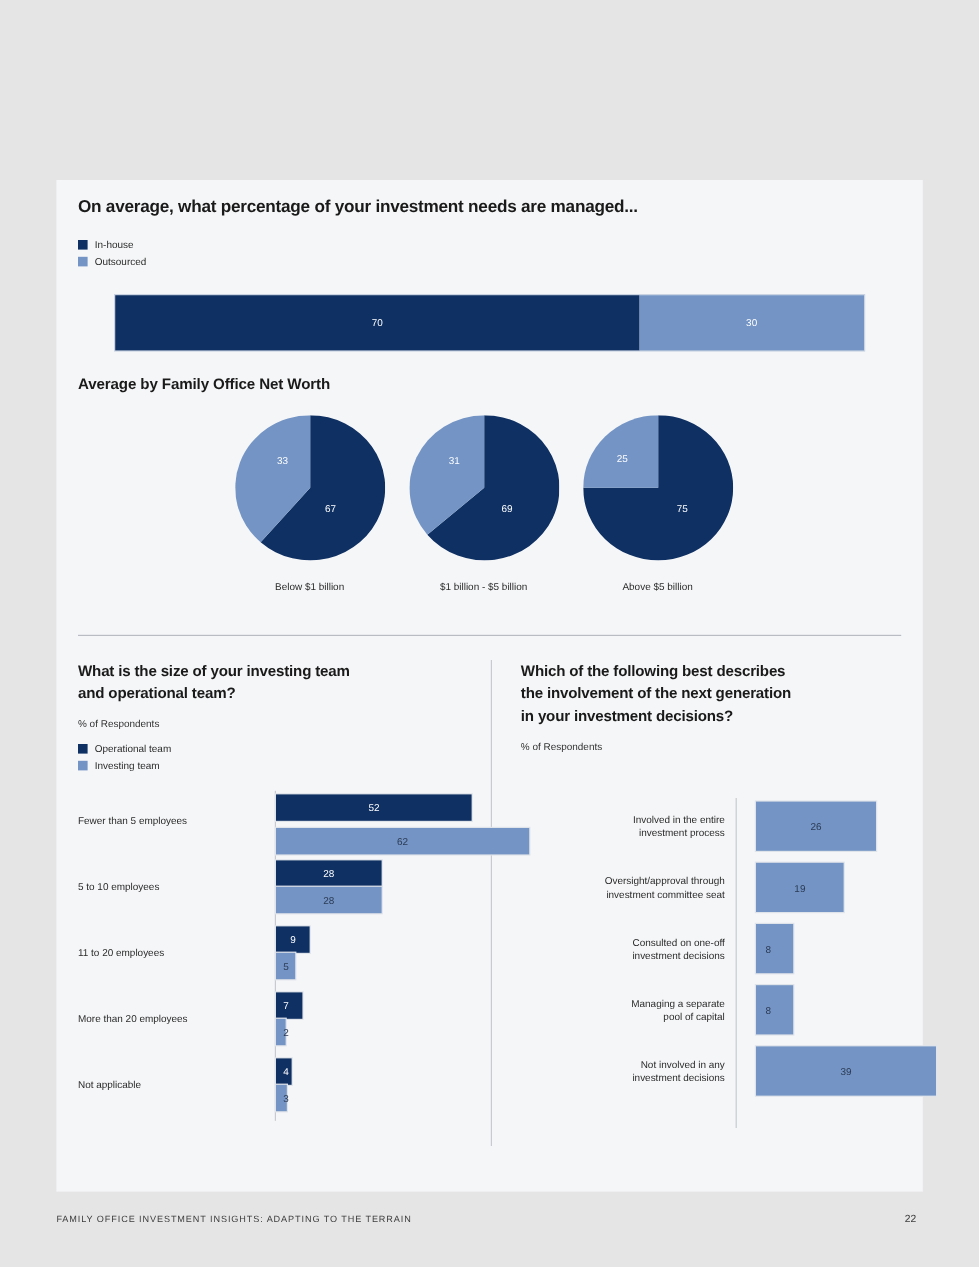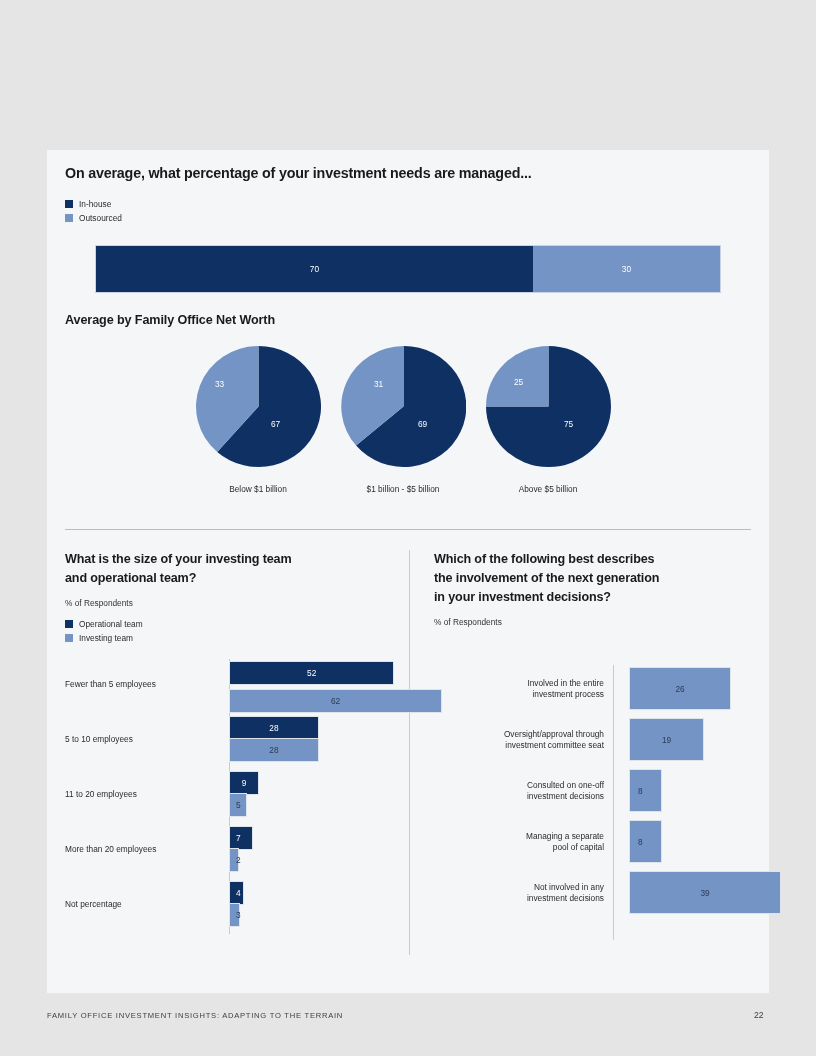--- a/index.html
+++ b/index.html
@@ -286,21 +286,21 @@
     <div class="s2-title">Average by Family Office Net Worth</div>
 
     <div class="pies">
 
       <div class="pie-cell" style="left:121px;">
         <div class="pie-shape">
           <svg viewBox="0 0 125 121">
             <path d="M62.5 60.5 L62.5 0 A62.5 60.5 0 1 1 21.2 105.9 Z" fill="#0f3063"></path>
             <path d="M62.5 60.5 L21.2 105.9 A62.5 60.5 0 0 1 62.5 0 Z" fill="#7394c4"></path>
           </svg>
-          <span class="pie-val" style="left:24px; top:38px;">33</span>
+          <span class="pie-val" style="left:40px; top:38px;">33</span>
           <span class="pie-val" style="left:80px; top:78px;">67</span>
         </div>
         <div class="pie-caption">Below $1 billion</div>
       </div>
 
       <div class="pie-cell" style="left:266px;">
         <div class="pie-shape">
           <svg viewBox="0 0 125 121">
             <path d="M62.5 60.5 L62.5 0 A62.5 60.5 0 1 1 15.1 99.6 Z" fill="#0f3063"></path>
             <path d="M62.5 60.5 L15.1 99.6 A62.5 60.5 0 0 1 62.5 0 Z" fill="#7394c4"></path>
@@ -378,21 +378,21 @@
           <div class="grow" style="top: 168px;">
             <div class="grow-label" style="top: 17px;">More than 20 employees</div>
             <div class="gbar navy narrow" style="top: 0px; width: 21.98px; background: rgb(15, 48, 99);">
               <span class="gval">7</span>
             </div>
             <div class="gbar lblue narrow" style="top: 22px; width: 8px; background: rgb(115, 148, 196);">
               <span class="gval">2</span>
             </div>
           </div>
           <div class="grow" style="top: 223px;">
-            <div class="grow-label" style="top: 17px;">Not percentage</div>
+            <div class="grow-label" style="top: 17px;">Not applicable</div>
             <div class="gbar navy narrow" style="top: 0px; width: 12.56px; background: rgb(15, 48, 99);">
               <span class="gval">4</span>
             </div>
             <div class="gbar lblue narrow" style="top: 22px; width: 9.42px; background: rgb(115, 148, 196);">
               <span class="gval">3</span>
             </div>
           </div>
         </div>
     </div>
 

